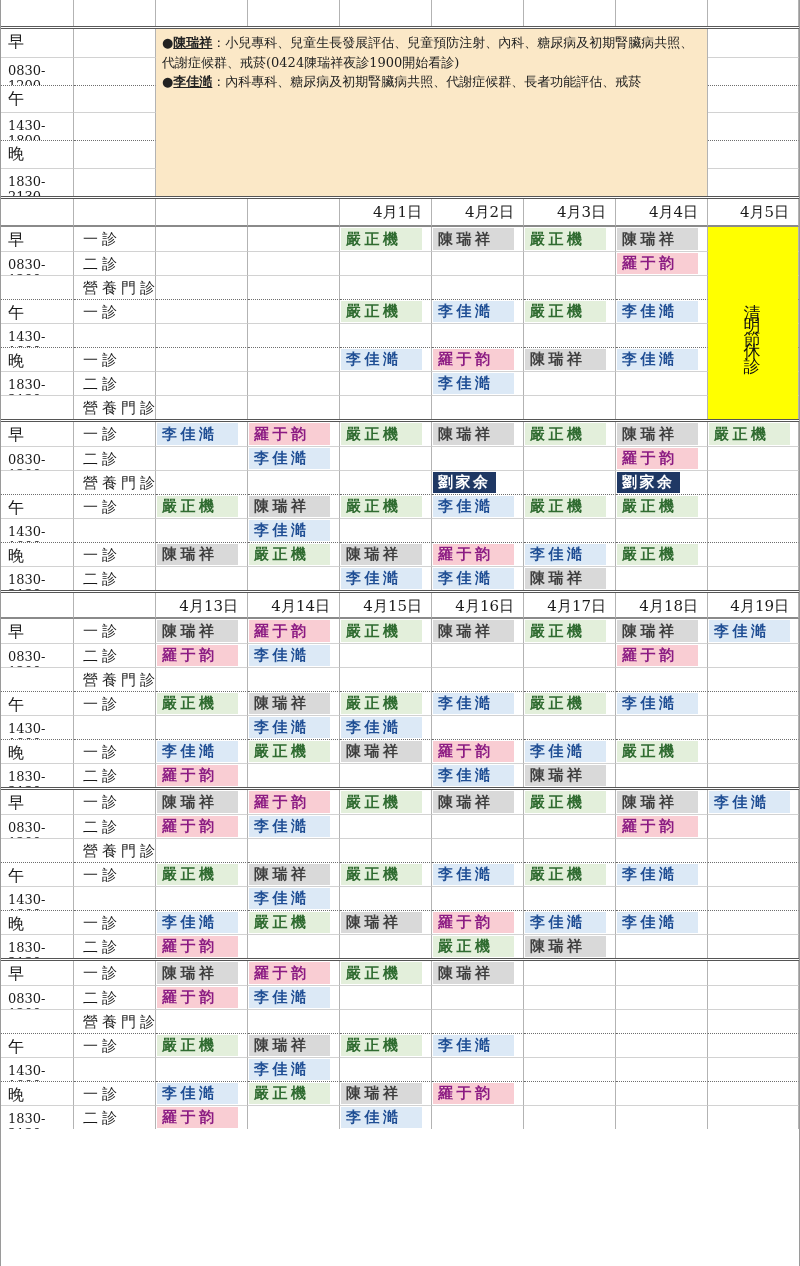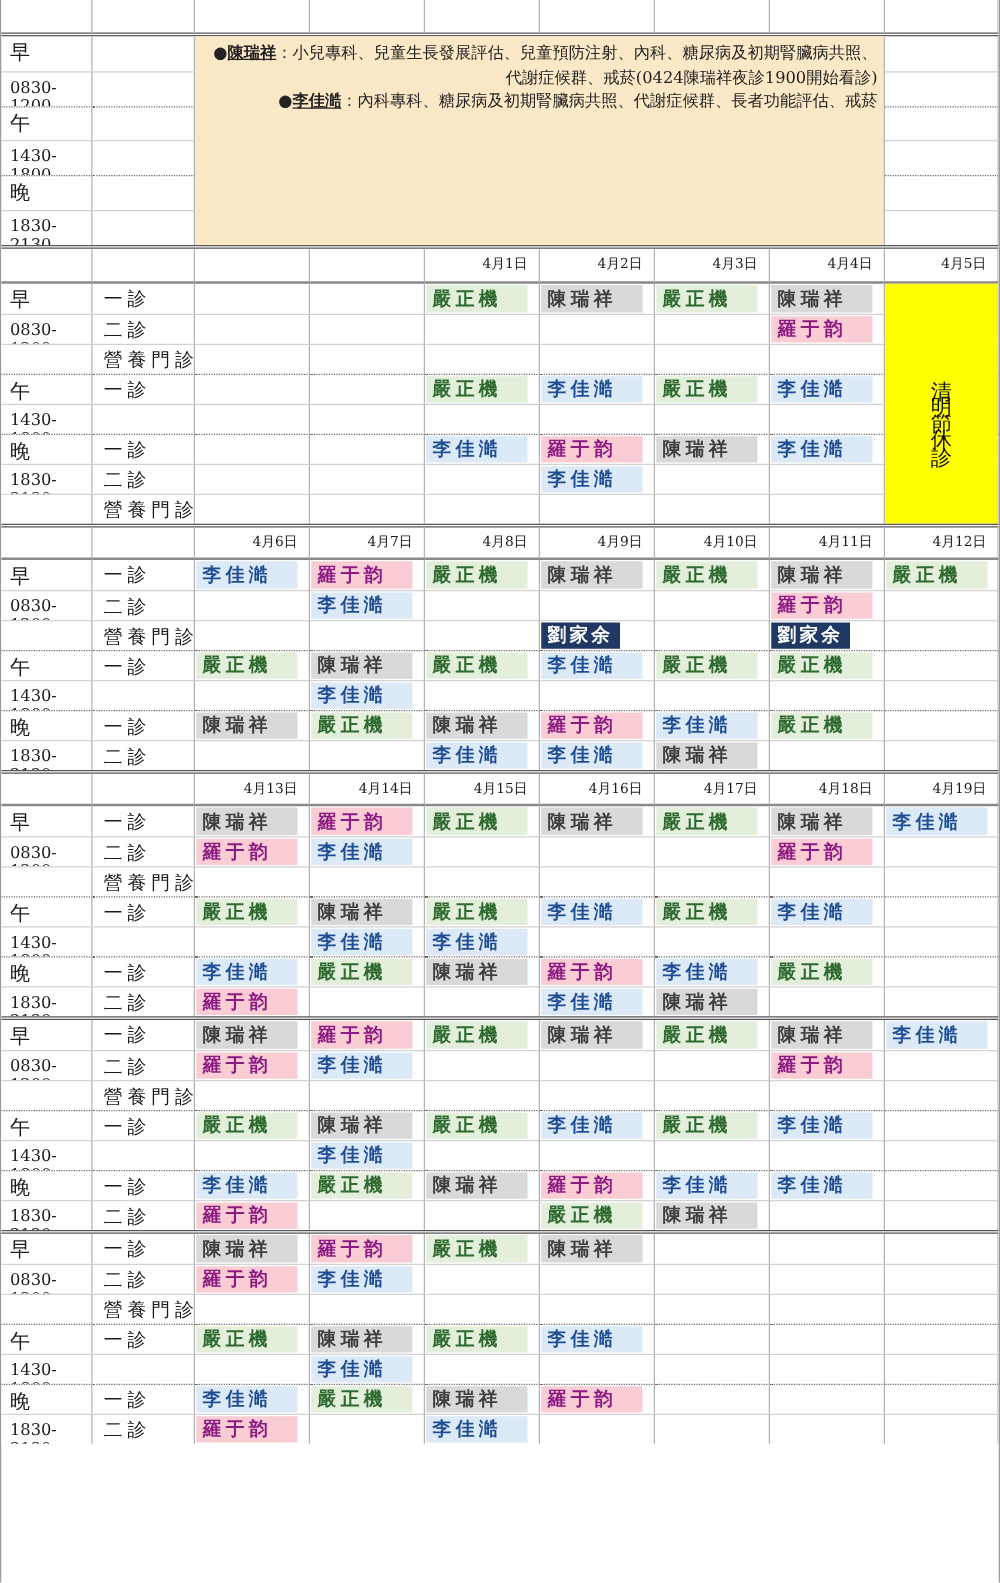--- a/index.html
+++ b/index.html
@@ -15,33 +15,33 @@
   .hdr-title{grid-column:1/3;background:#F2F2F2;border-right:1px solid #b3b3b3;
     padding:7px 2px 0 8px;box-sizing:border-box;}
   .hdr-title .yr{font-size:17px;letter-spacing:1px;}
   .hdr-title .nm{font-size:12.5px;margin-top:3px;letter-spacing:.5px;}
   .hdr-day{background:#DBDBDB;font-size:18px;padding:20px 0 0 18px;box-sizing:border-box;}
   
   .gap{height:26px;background:#fff;}
   
   .notes{height:167px;border-top:3px double #5a5a5a;grid-template-rows:repeat(6,27.8px);}
   .notes-area{grid-column:3/9;grid-row:1/7;background:#FBE8C7;border-right:1px solid #b3b3b3;
-    box-sizing:border-box;padding:4px 5px 0 6px;font-size:13px;line-height:19.7px;color:#222;text-align:right;}
+    box-sizing:border-box;padding:4px 5px 0 6px;font-size:13px;line-height:19.7px;color:#222;}
   .note-line .lead{font-weight:bold;text-decoration:underline;}
   .r-ln{border-top:1px solid #d2d2d2;}
   .r-dot{border-top:1px dotted #6e6e6e;}
   .per{font-size:16px;padding:3px 0 0 7px;}
   .per.time{font-size:13px;letter-spacing:0;padding-top:5px;}
   .sub{font-size:15px;letter-spacing:4px;padding:3px 0 0 9px;white-space:nowrap;}
   
   .week{border-top:3px double #555;position:relative;background:#fff;}
   .date-row{height:26px;}
   .week.w1 .date-row{height:28px;}
   .date-row .cell{border-bottom:2px solid #8a8a8a;}
-  .date{font-size:11px;text-align:right;padding:4px 9px 0 0;box-sizing:border-box;white-space:nowrap;}
+  .date{font-size:15px;text-align:right;padding:4px 9px 0 0;box-sizing:border-box;white-space:nowrap;}
   .row{height:24px;}
   .week.w1 .row{height:24px;}
   .day{display:flex;align-items:stretch;}
   .pill{width:81px;margin:1px 0 1px 1px;box-sizing:border-box;display:flex;align-items:center;
     padding-left:5px;font-size:15px;font-weight:bold;letter-spacing:3.5px;white-space:nowrap;overflow:hidden;}
   .pill.narrow{width:63px;letter-spacing:2.5px;}
   
   .holiday{position:absolute;top:28px;bottom:0;left:707px;right:1px;background:#FFFF00;
     display:flex;align-items:center;justify-content:center;}
   .holiday span{writing-mode:vertical-rl;text-orientation:upright;font-size:17px;
@@ -217,31 +217,20 @@
           <div class="cell day r-ln"></div>
           <div class="cell day r-ln"></div>
           <div class="cell day r-ln"></div>
           <div class="cell day r-ln"></div>
         </div>
         <div class="holiday" style="background: rgb(255, 255, 0);">
           <span>清明節休診</span>
         </div>
       </div>
       <div class="week">
-        <div class="grid date-row">
-          <div class="cell"></div>
-          <div class="cell"></div>
-          <div class="cell date">4月6日</div>
-          <div class="cell date">4月7日</div>
-          <div class="cell date">4月8日</div>
-          <div class="cell date">4月9日</div>
-          <div class="cell date">4月10日</div>
-          <div class="cell date">4月11日</div>
-          <div class="cell date">4月12日</div>
-        </div>
         <div class="grid row">
           <div class="cell per">早</div>
           <div class="cell sub">一診</div>
           <div class="cell day">
             <span class="pill" style="background: rgb(220, 233, 246); color: rgb(31, 78, 148);">李佳澔</span>
           </div>
           <div class="cell day">
             <span class="pill" style="background: rgb(249, 205, 211); color: rgb(139, 26, 130);">羅于韵</span>
           </div>
           <div class="cell day">

